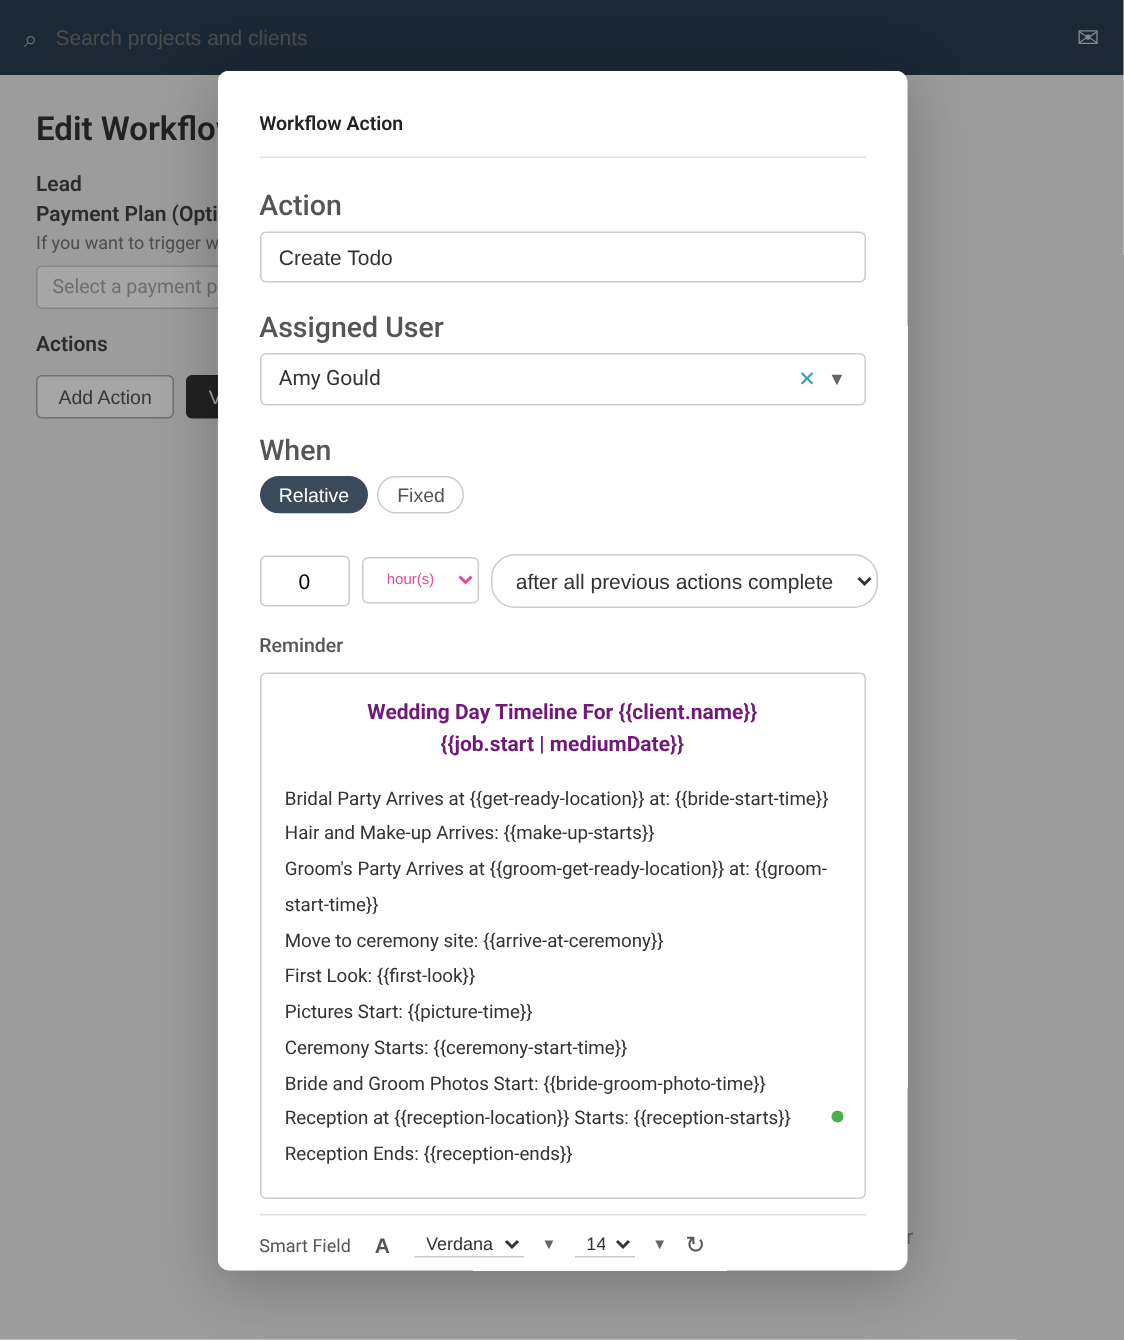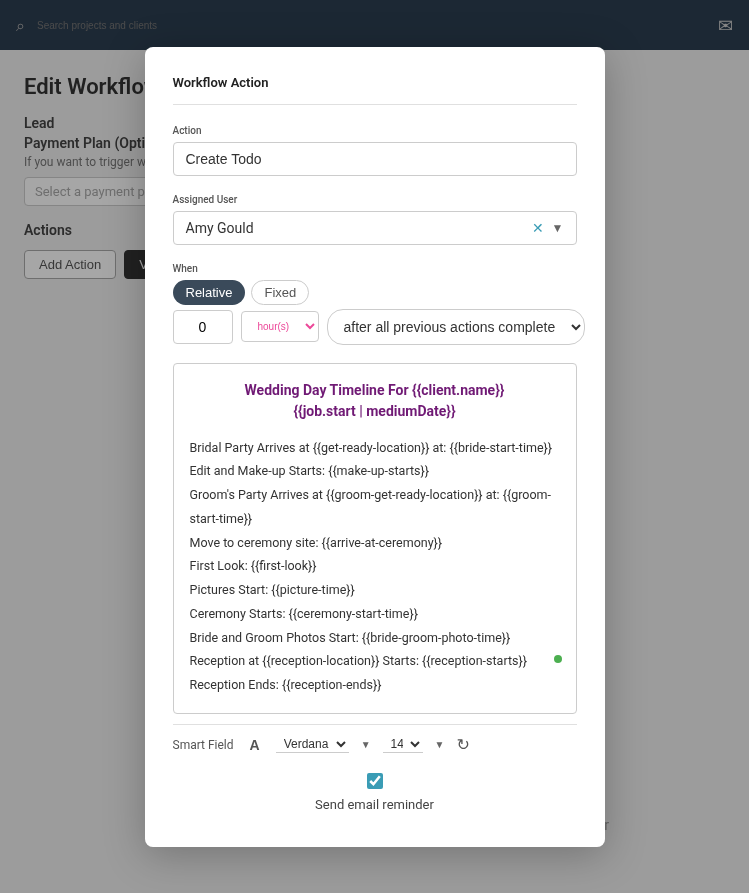--- a/index.html
+++ b/index.html
@@ -25,21 +25,21 @@
     }
     .search-icon-wrap {
       color: #aaa;
       font-size: 16px;
     }
     .search-input {
       background: transparent;
       border: none;
       outline: none;
       color: #ccc;
-      font-size: 10px;
+      font-size: 14px;
       flex: 1;
     }
     .nav-icon {
       color: #ccc;
       font-size: 18px;
       margin-left: auto;
     }
 
     
     .main-page {
@@ -135,21 +135,21 @@
       color: #222;
       margin-bottom: 20px;
       padding-bottom: 14px;
       border-bottom: 1px solid #e0e0e0;
     }
 
     .field-group {
       margin-bottom: 18px;
     }
     .field-label {
-      font-size: 10px;
+      font-size: 19px;
       color: #555;
       margin-bottom: 6px;
       font-weight: 500;
     }
     .field-input {
       width: 100%;
       border: 1px solid #ccc;
       border-radius: 4px;
       padding: 8px 12px;
       font-size: 14px;
@@ -183,21 +183,21 @@
     .dropdown-icon {
       color: #666;
       cursor: pointer;
       font-size: 12px;
     }
 
     
     .when-tabs {
       display: flex;
       gap: 6px;
-      margin-bottom: 4px;
+      margin-bottom: 27px;
     }
     .when-tab {
       padding: 4px 12px;
       border-radius: 14px;
       font-size: 13px;
       cursor: pointer;
       border: 1px solid transparent;
     }
     .when-tab.active {
       background: #3a4a5a;
@@ -414,28 +414,29 @@
         <select class="when-unit">
           <option>hour(s)</option>
         </select>
         <select class="when-after">
           <option>after all previous actions complete</option>
         </select>
       </div>
     </div>
 
     <div class="field-group">
+      <div class="reminder-label">Reminder</div>
       <div class="reminder-box">
         <div class="reminder-title">
           <span>Wedding Day Timeline For {{client.name}}</span><br>
           <span>{{job.start | mediumDate}}</span>
         </div>
         <div class="reminder-body">
           <div>Bridal Party Arrives at {{get-ready-location}} at: {{bride-start-time}}</div>
-          <div>Edit and Make-up Starts: {{make-up-starts}}</div>
+          <div>Hair and Make-up Arrives: {{make-up-starts}}</div>
           <div>Groom's Party Arrives at {{groom-get-ready-location}} at: {{groom-start-time}}</div>
           <div>Move to ceremony site: {{arrive-at-ceremony}}</div>
           <div>First Look:  {{first-look}}</div>
           <div>Pictures Start: {{picture-time}}</div>
           <div>Ceremony Starts: {{ceremony-start-time}}</div>
           <div>Bride and Groom Photos Start: {{bride-groom-photo-time}}</div>
           <div>Reception at {{reception-location}} Starts: {{reception-starts}}</div>
           <div>Reception Ends: {{reception-ends}}</div>
         </div>
         <div class="green-dot"></div>

